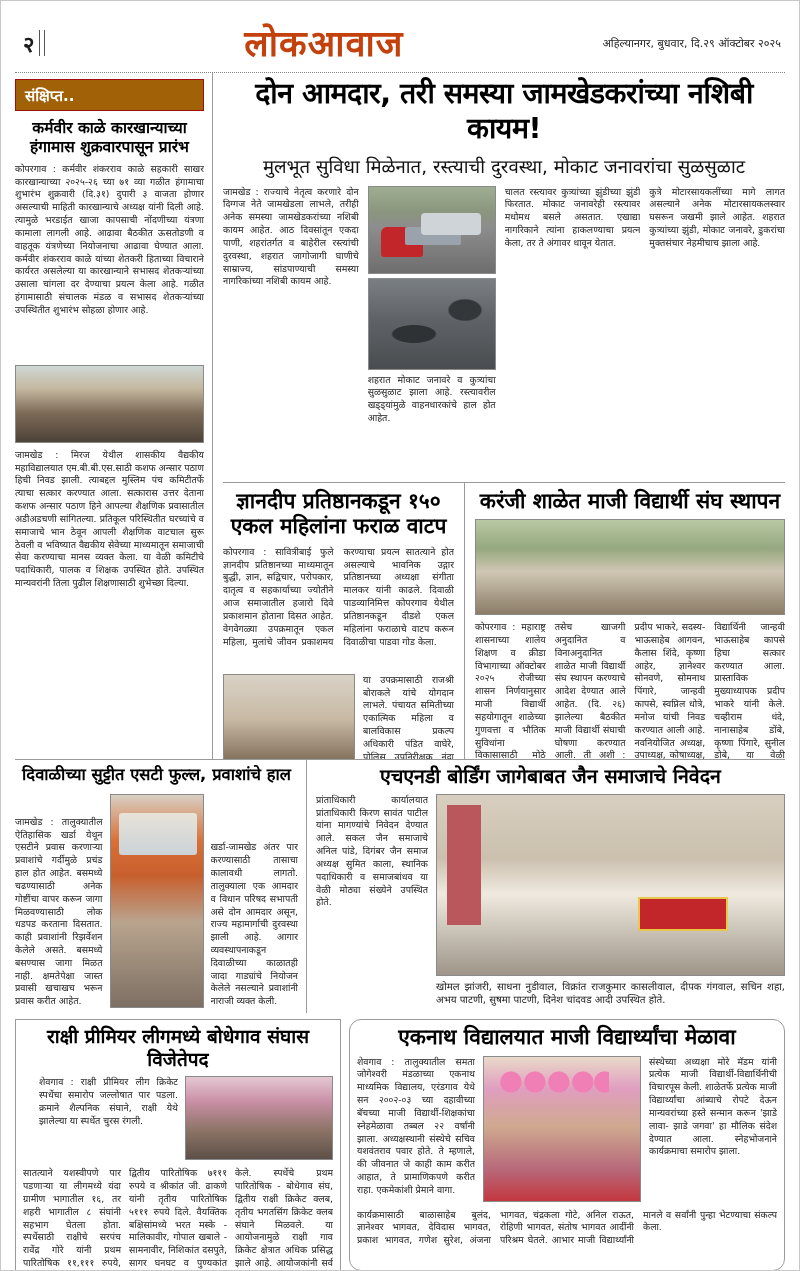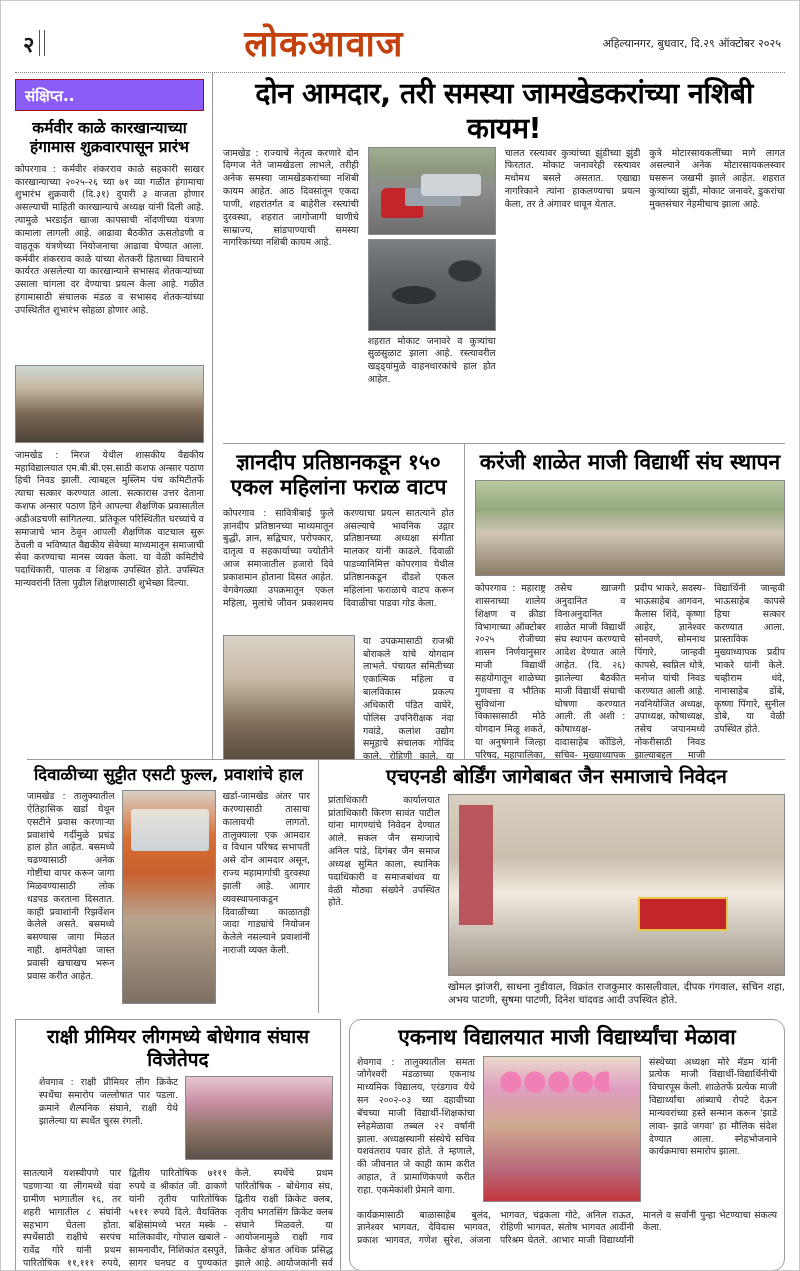--- a/index.html
+++ b/index.html
@@ -19,21 +19,21 @@
     font-family:"DejaVu Serif", serif; }
   .dateline { font-size:11px; color:#222; padding-right:4px; }
   
   .hl { font-weight:bold; text-align:center; line-height:1.22; color:#000; }
   .body-txt { font-size:9.3px; line-height:1.38; text-align:justify; color:#222; overflow:hidden; }
   .photo { background-color:#b5b0a5; border:1px solid #8a8a8a; overflow:hidden; position:relative; }
   .caption { font-size:10px; line-height:1.35; text-align:justify; color:#222; }
   
   .band1 { display:flex; height:686px; overflow:hidden; }
   .sidebar { width:198px; padding:6px 8px 0 0; border-right:1px solid #9a9a9a; overflow:hidden; }
-  .brief-box { background:#8b5cf6; color:#fff; font-weight:bold; font-size:15px;
+  .brief-box { background:#a16207; color:#fff; font-weight:bold; font-size:15px;
     padding:5px 9px; border:1px solid #9d0d12; margin-bottom:8px; }
   .sb-hl { font-size:15.5px; margin:8px 0 6px; }
   .sb-body { margin-bottom:6px; }
   .sb-photo1 { height:78px; margin:6px 0;
     background:linear-gradient(180deg,#cfd8d4 0%,#c4b79f 30%,#7d6a57 62%,#4c4238 100%); }
   .main1 { flex:1; padding:4px 0 0 10px; overflow:hidden; }
   .lead-hl { font-size:28.5px; letter-spacing:-0.5px; }
   .lead-sub { font-size:18.5px; font-weight:500; text-align:center; margin:6px 0 8px; color:#111; }
   .lead-row { display:flex; gap:9px; height:288px; overflow:hidden; }
   .lead-col { flex:1; }
@@ -57,24 +57,24 @@
   .gy-figrow { display:flex; gap:8px; margin-top:6px; }
   .gy-photo { width:132px; height:128px; flex:none;
     background:linear-gradient(180deg,#d9d2c6 0%,#c7b9a4 35%,#806c58 70%,#574a3c 100%);}
   .gy-side { flex:1; }
   .sec-karanji { flex:1; padding:6px 0 0 10px; }
   .ka-hl { font-size:21px; margin-bottom:5px; }
   .ka-photo { height:96px; margin-bottom:6px;
     background:linear-gradient(180deg,#b9c9a4 0%,#96a87e 30%,#cfc7b4 55%,#8b7c66 100%);}
   .ka-body { column-count:4; column-gap:9px; height:196px; }
   
-  .band2 { display:flex; height:254px; border-top:1px solid #9a9a9a; overflow:hidden;margin-left:12px; }
+  .band2 { display:flex; height:254px; border-top:1px solid #9a9a9a; overflow:hidden; }
   .sec-st { width:292px; border-right:1px solid #9a9a9a; padding:5px 8px 0 0; }
   .st-hl { font-size:16.5px; margin-bottom:5px; }
-  .st-row { display:flex; gap:7px; height:218px; overflow:hidden; }
+  .st-row { display:flex; gap:7px; height:218px; overflow:hidden;align-items:flex-end; }
   .st-col { flex:1; }
   .st-photo { width:94px; flex:none; height:214px;
     background:linear-gradient(180deg,#d8cfc4 0%,#d96f35 22%,#c85f2e 38%,#b9a48e 60%,#7d6f63 100%);}
   .st-photo::before { content:""; position:absolute; left:8px; top:18px; width:78px; height:42px;
     background:linear-gradient(180deg,#e8e2d8 0%,#cbd3d8 100%); border-radius:3px; }
   .sec-jain { flex:1; padding:5px 0 0 9px; }
   .jn-hl { font-size:19.5px; margin-bottom:5px; }
   .jn-row { display:flex; gap:8px; height:220px; overflow:hidden; }
   .jn-col { width:112px; flex:none; }
   .jn-fig { flex:1; display:flex; flex-direction:column; gap:4px; }
@@ -128,20 +128,21 @@
     <div class="sidebar">
       <div class="brief-box">संक्षिप्त..</div>
       <div class="hl sb-hl">कर्मवीर काळे कारखान्याच्या हंगामास शुक्रवारपासून प्रारंभ</div>
       <div class="body-txt sb-body" style="height:196px">कोपरगाव : कर्मवीर शंकरराव काळे सहकारी साखर कारखान्याच्या २०२५-२६ च्या ७१ व्या गळीत हंगामाचा शुभारंभ शुक्रवारी (दि.३१) दुपारी ३ वाजता होणार असल्याची माहिती कारखान्याचे अध्यक्ष यांनी दिली आहे. त्यामुळे भरडाईत खाजा कापसाची नोंदणीच्या यंत्रणा कामाला लागली आहे. आढावा बैठकीत ऊसतोडणी व वाहतूक यंत्रणेच्या नियोजनाचा आढावा घेण्यात आला. कर्मवीर शंकरराव काळे यांच्या शेतकरी हिताच्या विचाराने कार्यरत असलेल्या या कारखान्याने सभासद शेतकऱ्यांच्या उसाला चांगला दर देण्याचा प्रयत्न केला आहे. गळीत हंगामासाठी संचालक मंडळ व सभासद शेतकऱ्यांच्या उपस्थितीत शुभारंभ सोहळा होणार आहे.</div>
       <div class="photo sb-photo1"></div>
       <div class="body-txt sb-body" style="height:246px">जामखेड : मिरज येथील शासकीय वैद्यकीय महाविद्यालयात एम.बी.बी.एस.साठी कशफ अन्सार पठाण हिची निवड झाली. त्याबद्दल मुस्लिम पंच कमिटीतर्फे त्याचा सत्कार करण्यात आला. सत्कारास उत्तर देताना कशफ अन्सार पठाण हिने आपल्या शैक्षणिक प्रवासातील अडीअडचणी सांगितल्या. प्रतिकूल परिस्थितीत घरच्यांचे व समाजाचे भान ठेवून आपली शैक्षणिक वाटचाल सुरू ठेवली व भविष्यात वैद्यकीय सेवेच्या माध्यमातून समाजाची सेवा करण्याचा मानस व्यक्त केला. या वेळी कमिटीचे पदाधिकारी, पालक व शिक्षक उपस्थित होते. उपस्थित मान्यवरांनी तिला पुढील शिक्षणासाठी शुभेच्छा दिल्या.</div>
     </div>
 
     <div class="main1">
       <div class="hl lead-hl">दोन आमदार, तरी समस्या जामखेडकरांच्या नशिबी कायम!</div>
+      <div class="lead-sub">मुलभूत सुविधा मिळेनात, रस्त्याची दुरवस्था, मोकाट जनावरांचा सुळसुळाट</div>
 
       <div class="lead-row">
         <div class="body-txt lead-col">जामखेड : राज्याचे नेतृत्व करणारे दोन दिग्गज नेते जामखेडला लाभले, तरीही अनेक समस्या जामखेडकरांच्या नशिबी कायम आहेत. आठ दिवसांतून एकदा पाणी, शहरांतर्गत व बाहेरील रस्त्यांची दुरवस्था, शहरात जागोजागी घाणीचे साम्राज्य, सांडपाण्याची समस्या नागरिकांच्या नशिबी कायम आहे.</div>
         <div class="lead-fig">
           <div class="photo ph-traffic"></div>
           <div class="photo ph-pothole"></div>
           <div class="body-txt" style="flex:1">शहरात मोकाट जनावरे व कुत्र्यांचा सुळसुळाट झाला आहे. रस्त्यावरील खड्ड्यांमुळे वाहनधारकांचे हाल होत आहेत.</div>
         </div>
         <div class="body-txt lead-col">चालत रस्त्यावर कुत्र्यांच्या झुंडीच्या झुंडी फिरतात. मोकाट जनावरेही रस्त्यावर मधोमध बसले असतात. एखाद्या नागरिकाने त्यांना हाकलण्याचा प्रयत्न केला, तर ते अंगावर धावून येतात.</div>
         <div class="body-txt lead-col">कुत्रे मोटारसायकलींच्या मागे लागत असल्याने अनेक मोटारसायकलस्वार घसरून जखमी झाले आहेत. शहरात कुत्र्यांच्या झुंडी, मोकाट जनावरे, डुकरांचा मुक्तसंचार नेहमीचाच झाला आहे.</div>

